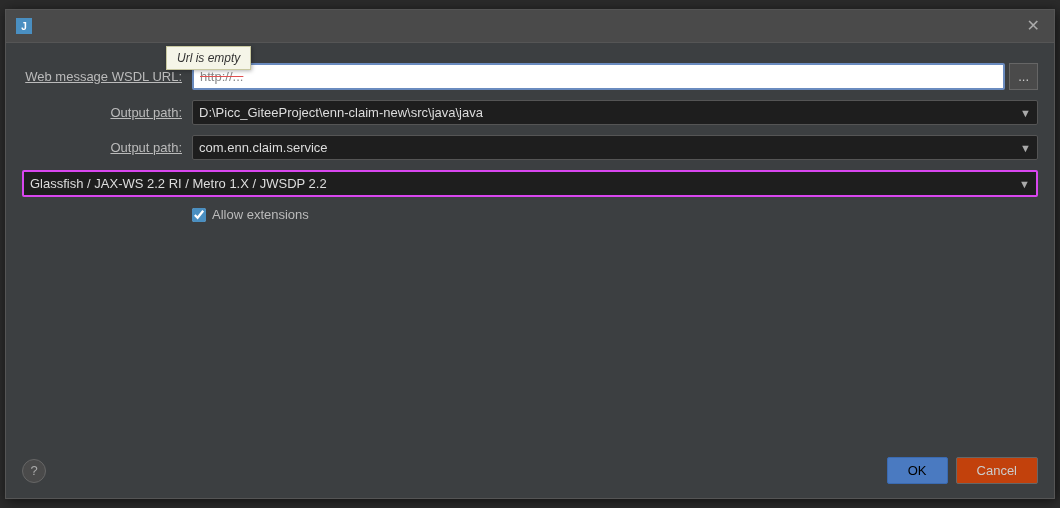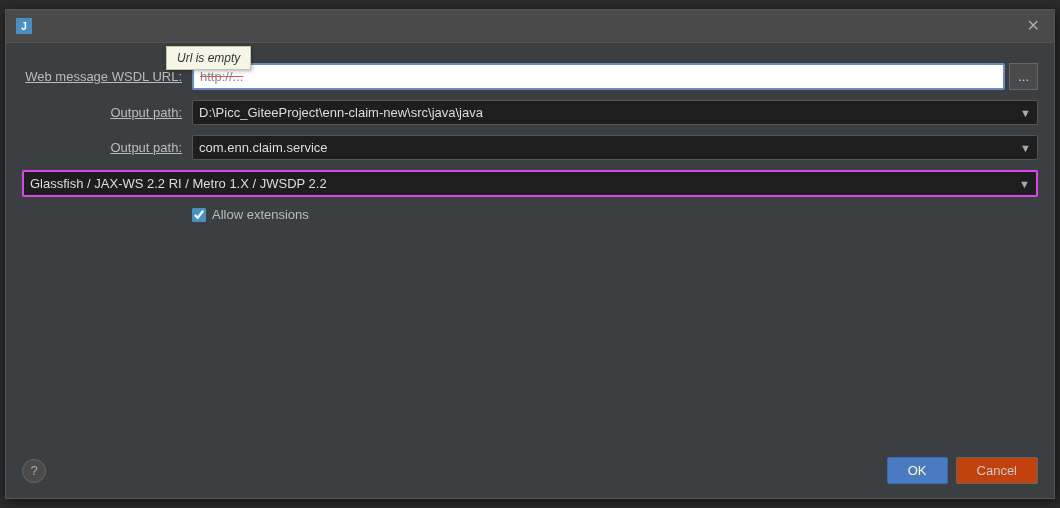--- a/index.html
+++ b/index.html
@@ -201,21 +201,21 @@
     .footer-btn {
       padding: 5px 20px;
       font-size: 13px;
       border-radius: 2px;
       cursor: pointer;
       border: 1px solid #666;
     }
 
     .footer-btn.ok {
       background: #4a7ac1;
-      color: #fef9c3;
+      color: #000000;
       border-color: #3a6ab1;
     }
 
     .footer-btn.cancel {
       background: #c2410c;
       color: #ccc;
       border-color: #666;
     }
 
     .help-btn {

